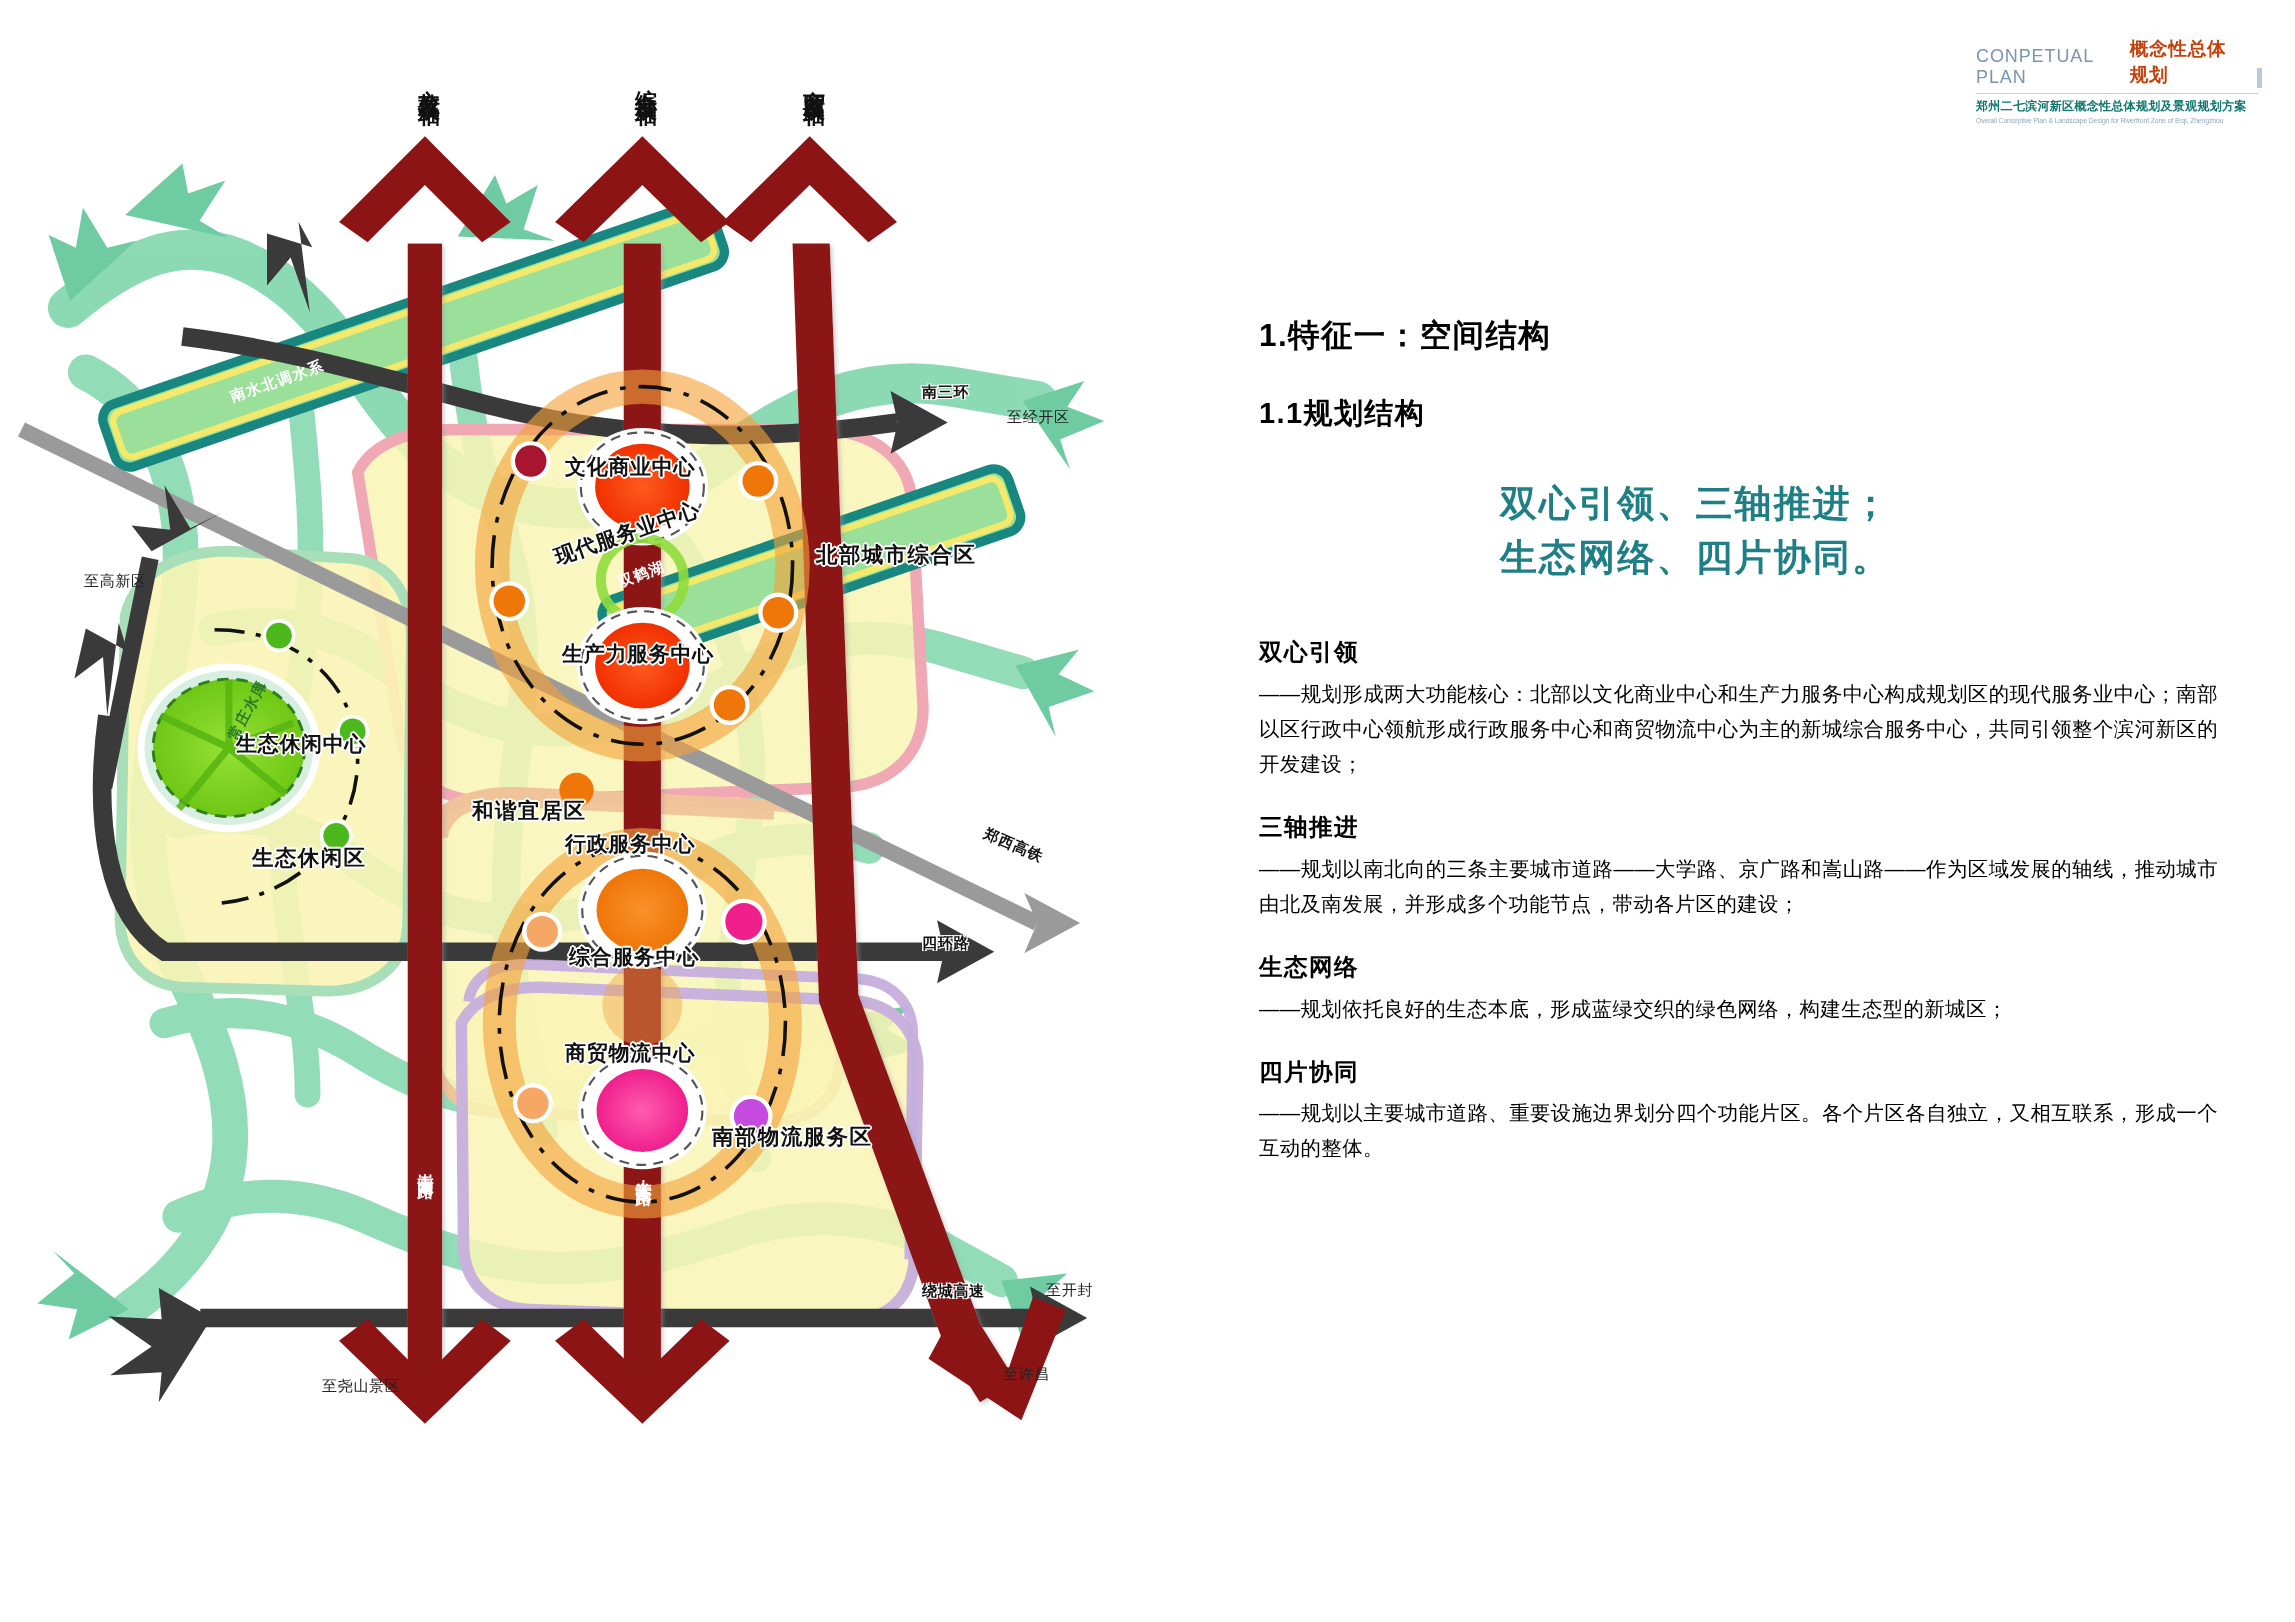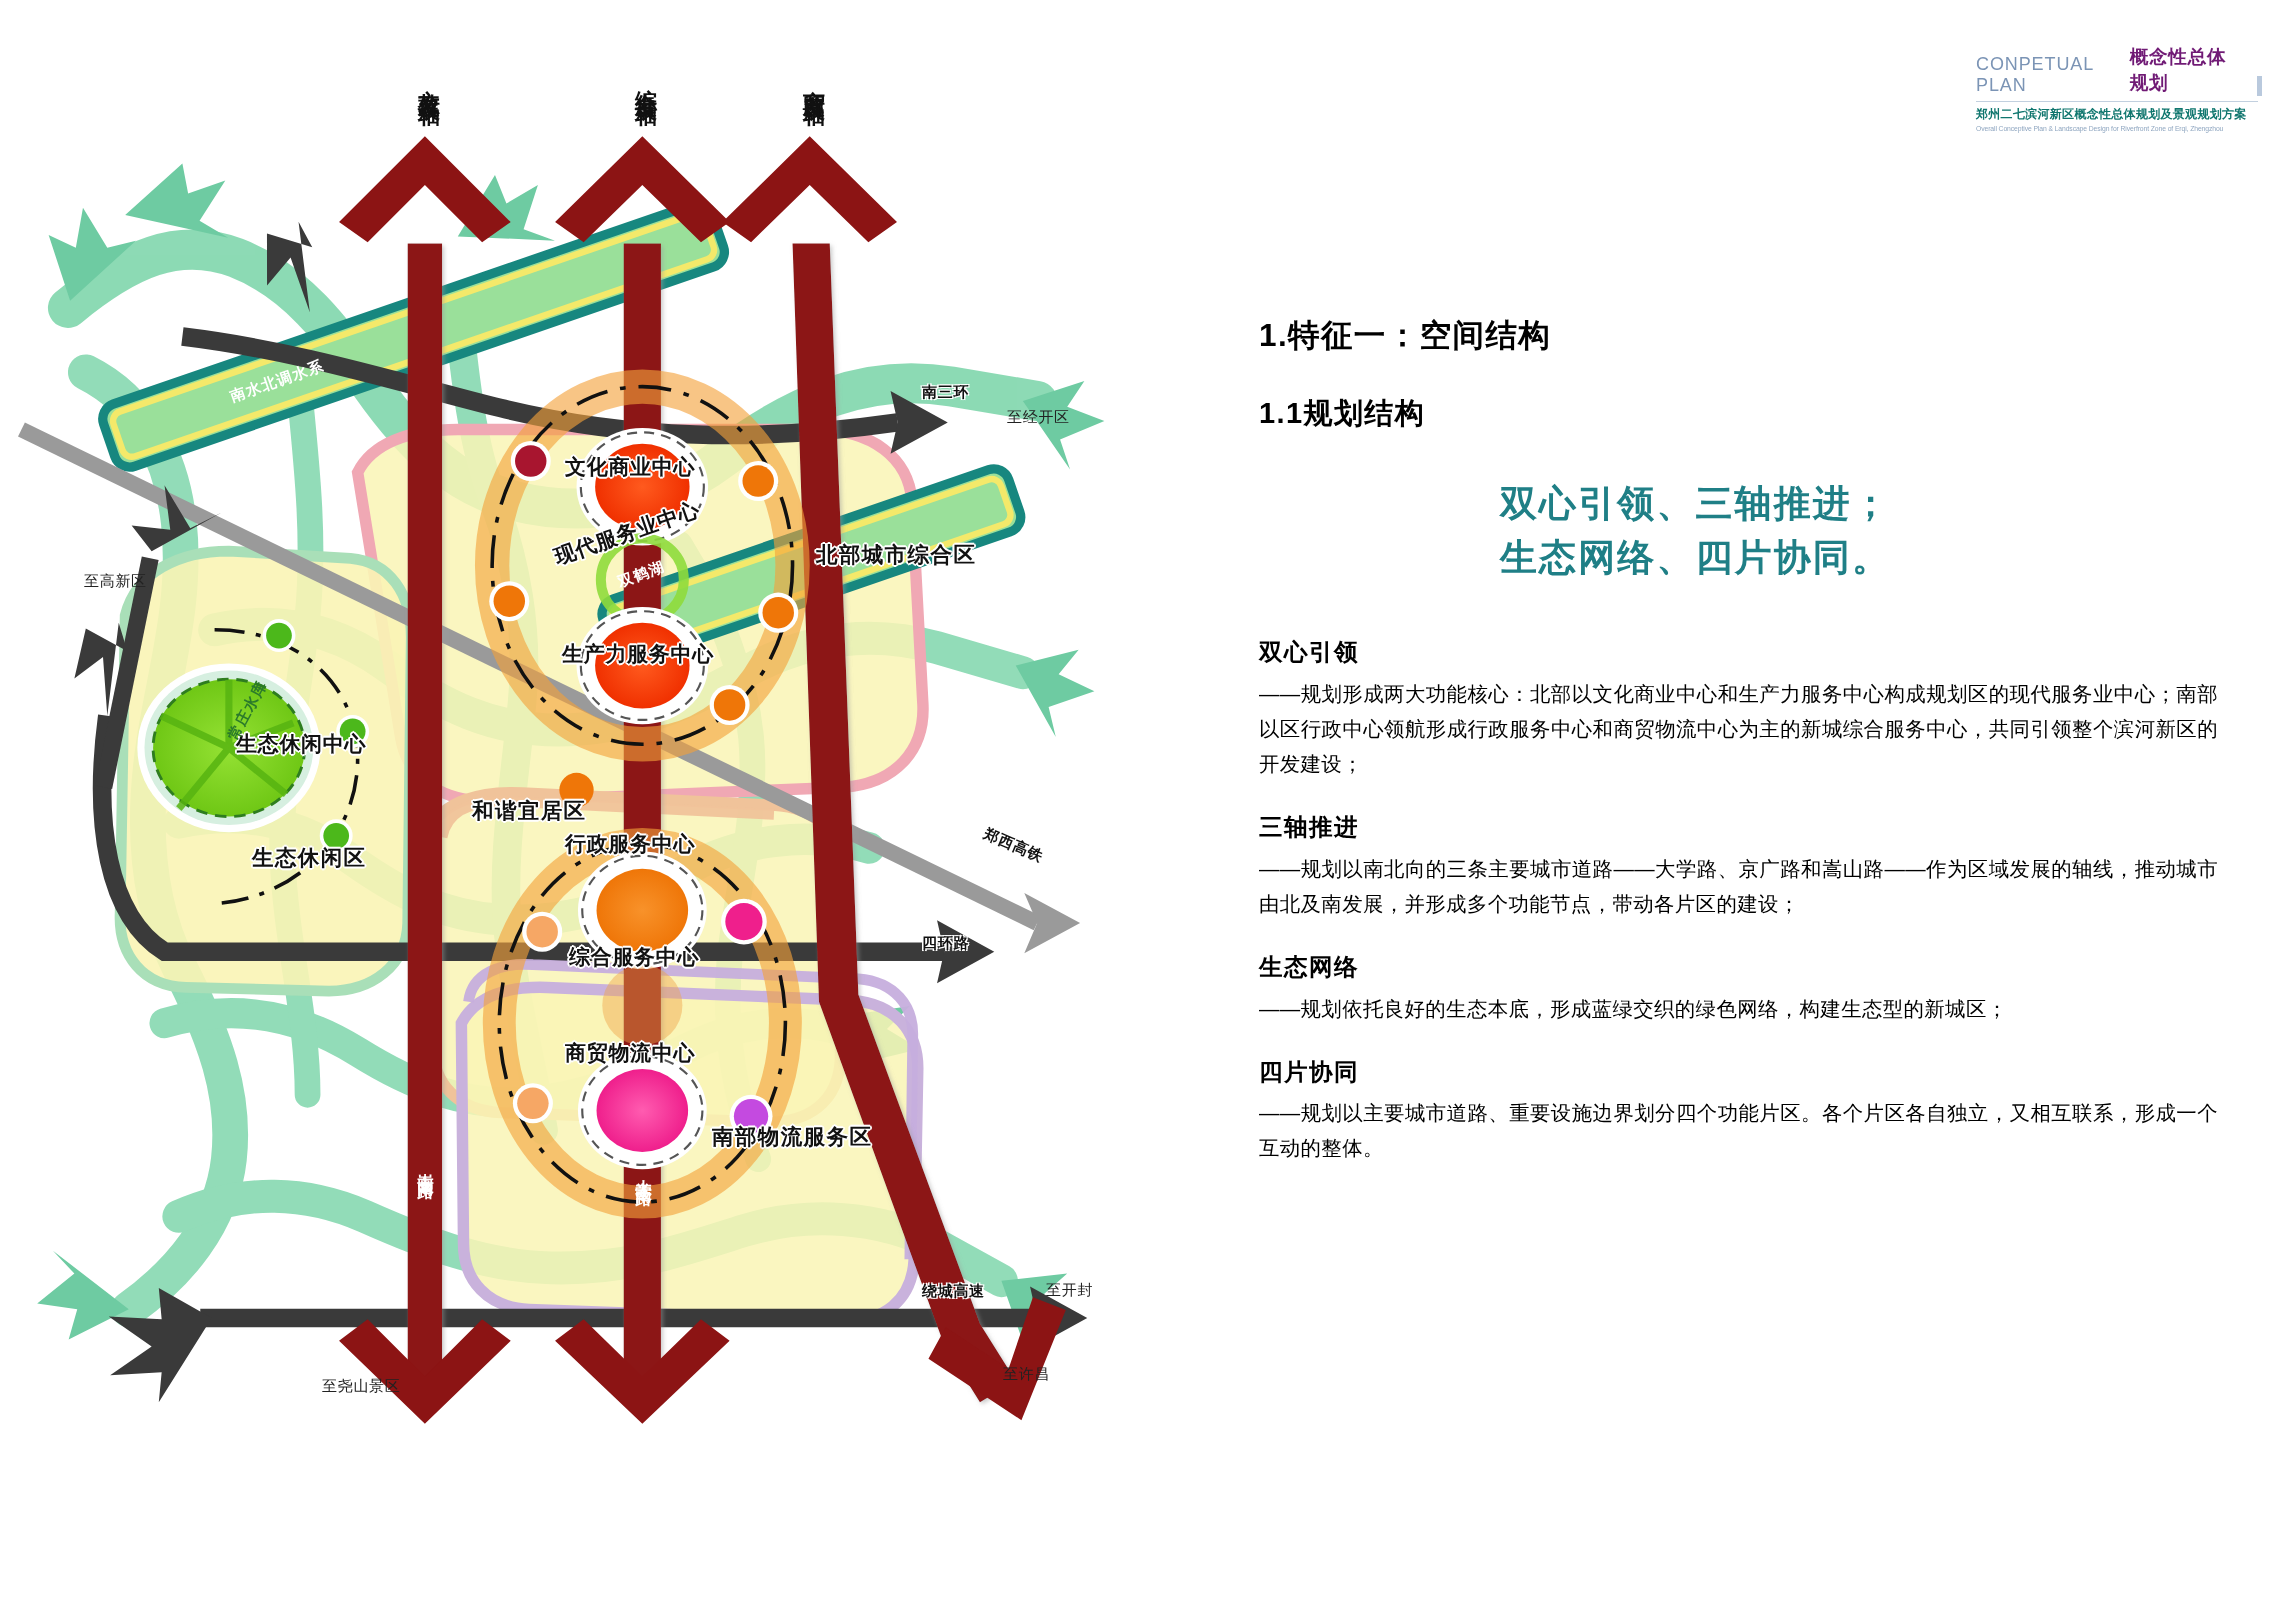--- a/index.html
+++ b/index.html
@@ -1,23 +1,23 @@
 <!DOCTYPE html>
 <html style="font-size:11.4px"><head>
 <meta charset="utf-8">
 <style>
   html,body{margin:0;padding:0;background:#ffffff;}
   body{width:2295px;height:1623px;position:relative;overflow:hidden;
        font-family:"Liberation Sans","DejaVu Sans",sans-serif;}
 
   
-  #hdr{position:absolute;left:1976px;top:36px;width:286px;text-align:left;margin-top:8px;}
+  #hdr{position:absolute;left:1976px;top:36px;width:286px;text-align:left;}
   #hdr .row1{display:flex;align-items:flex-end;gap:15.7px;}
   #hdr .en{color:#7b94b5;font-size:18px;letter-spacing:0.9px;font-weight:300;}
-  #hdr .cn{color:#701a75;font-size:18.6px;font-weight:700;letter-spacing:0.7px;}
+  #hdr .cn{color:#c2410c;font-size:18.6px;font-weight:700;letter-spacing:0.7px;}
   #hdr .bar{width:6.4px;height:20px;background:#b9c9dd;margin-left:4.3px;}
   #hdr .rule{height:1.4px;background:#c2d0df;margin:5px 0 3.6px 0;width:282px;}
   #hdr .cn2{color:#0f766e;font-size:12px;font-weight:700;letter-spacing:0.3px;}
   #hdr .en2{color:#8fa6c0;font-size:6.8px;letter-spacing:-0.1px;margin-top:2.1px;}
 
   
   #txt{position:absolute;left:1259px;top:315px;width:959px;color:#000;}
   .h1{font-size:31.5px;font-weight:700;letter-spacing:1.4px;margin:0 0 37px 0;}
   .h2{font-size:29px;font-weight:700;letter-spacing:1.4px;margin:0 0 43px 0;}
   .slogan{color:#1f7f86;font-size:37px;font-weight:700;line-height:1.45;

